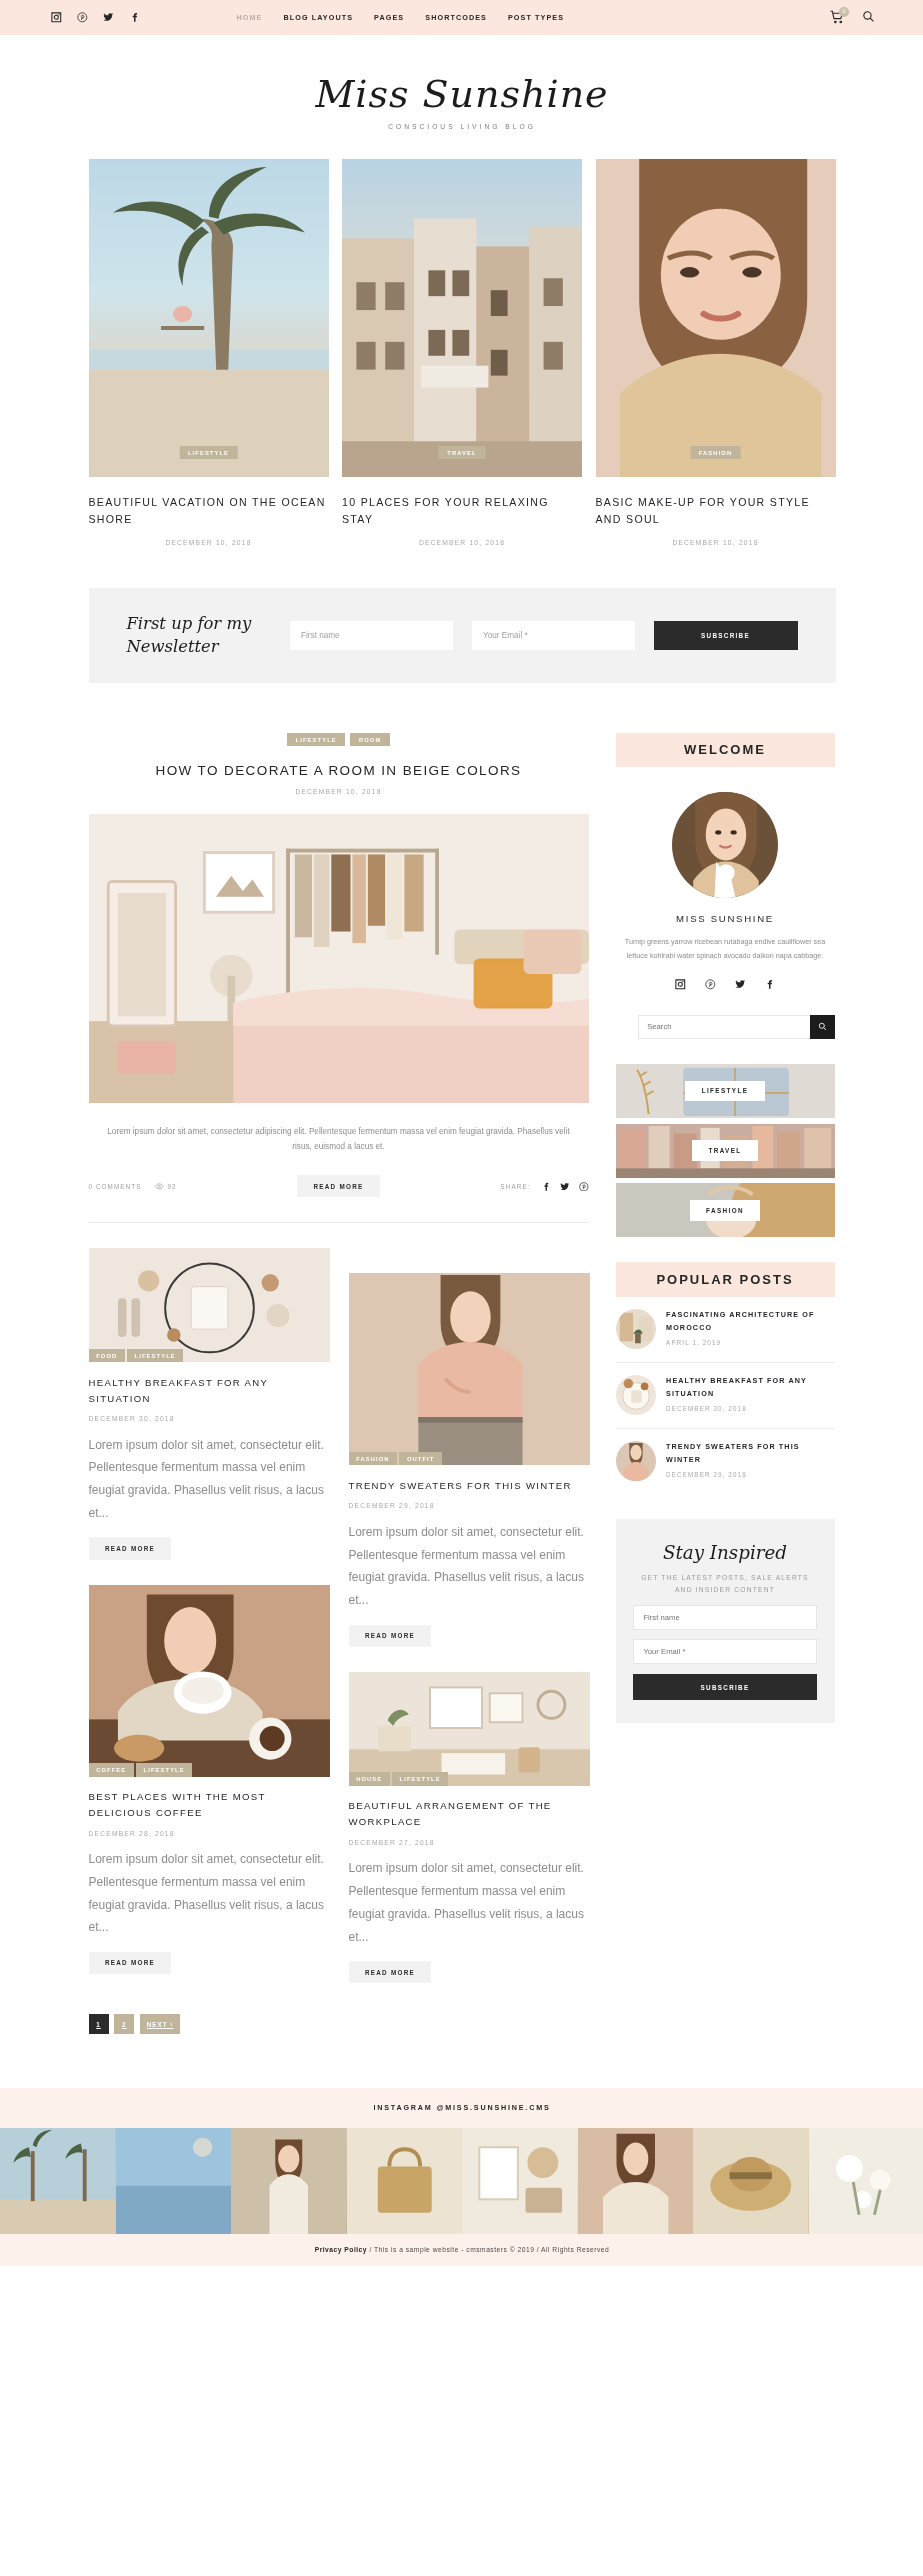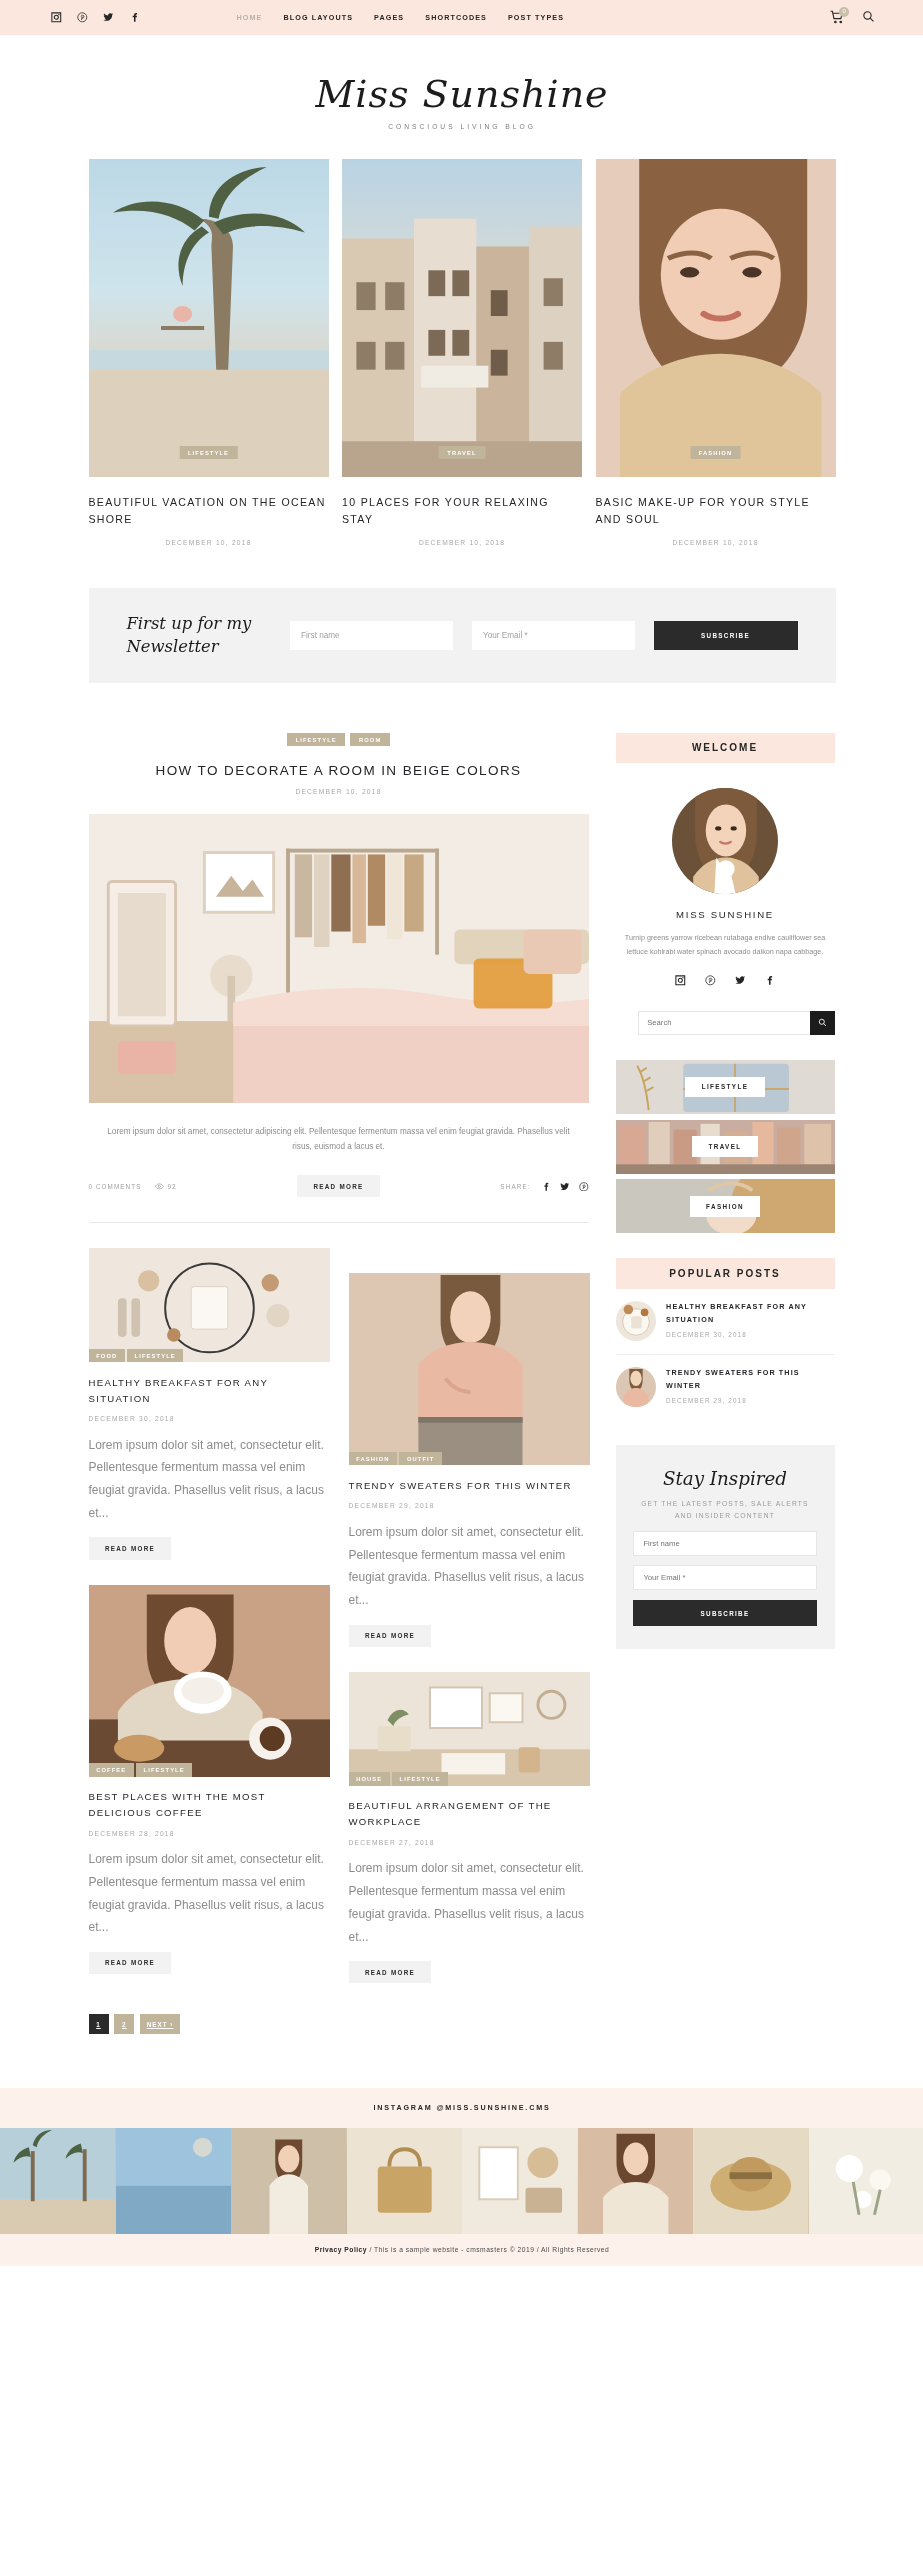--- a/index.html
+++ b/index.html
@@ -338,21 +338,21 @@
     padding: 0 6.7px;
   }
   .pg.current { background: #2b2b2b; }
 
   
   .widget { margin-bottom: 25px; }
   .widget-head {
     background: #fbe7dd;
     text-align: center;
     padding: 9.6px 0;
-    font-size: 10px;
+    font-size: 13px;
     letter-spacing: 2px;
     font-weight: bold;
     color: #262626;
     text-transform: uppercase;
   }
   .avatar {
     width: 106px;
     height: 106px;
     border-radius: 50%;
     margin: 25px auto 0;
@@ -939,20 +939,35 @@
             <ellipse cx="120" cy="38" rx="26" ry="20" fill="#f0dcc9"></ellipse>
             <path d="M96 12c14-10 34-10 46 0" stroke="#e0c7a5" stroke-width="4" fill="none"></path>
           </svg>
           <span class="catbox-label">FASHION</span>
         </div>
       </div>
 
       <div class="widget">
         <div class="widget-head">POPULAR POSTS</div>
 
+        <div class="pp-item">
+          <div class="pp-thumb">
+            <svg viewBox="0 0 42 42" style="width:100%;height:100%">
+              <rect width="42" height="42" fill="#e8ddcd"></rect>
+              <rect x="4" y="4" width="14" height="30" fill="#d3b893"></rect>
+              <rect x="24" y="8" width="14" height="26" fill="#e4d6c0"></rect>
+              <path d="M18 26c4-6 8-6 10 0z" fill="#4c6b45"></path>
+              <rect x="20" y="26" width="6" height="10" fill="#7c6a50"></rect>
+            </svg>
+          </div>
+          <div>
+            <div class="pp-title">FASCINATING ARCHITECTURE OF MOROCCO</div>
+            <div class="pp-date">APRIL 1, 2019</div>
+          </div>
+        </div>
 
         <div class="pp-item">
           <div class="pp-thumb">
             <svg viewBox="0 0 42 42" style="width:100%;height:100%">
               <rect width="42" height="42" fill="#eee6db"></rect>
               <circle cx="21" cy="22" r="14" fill="#fbf7f1" stroke="#d7c9b7"></circle>
               <circle cx="13" cy="9" r="5" fill="#c08a57"></circle>
               <circle cx="30" cy="12" r="4" fill="#b5763f"></circle>
               <rect x="16" y="16" width="11" height="13" rx="2" fill="#ece2d4"></rect>
             </svg>

